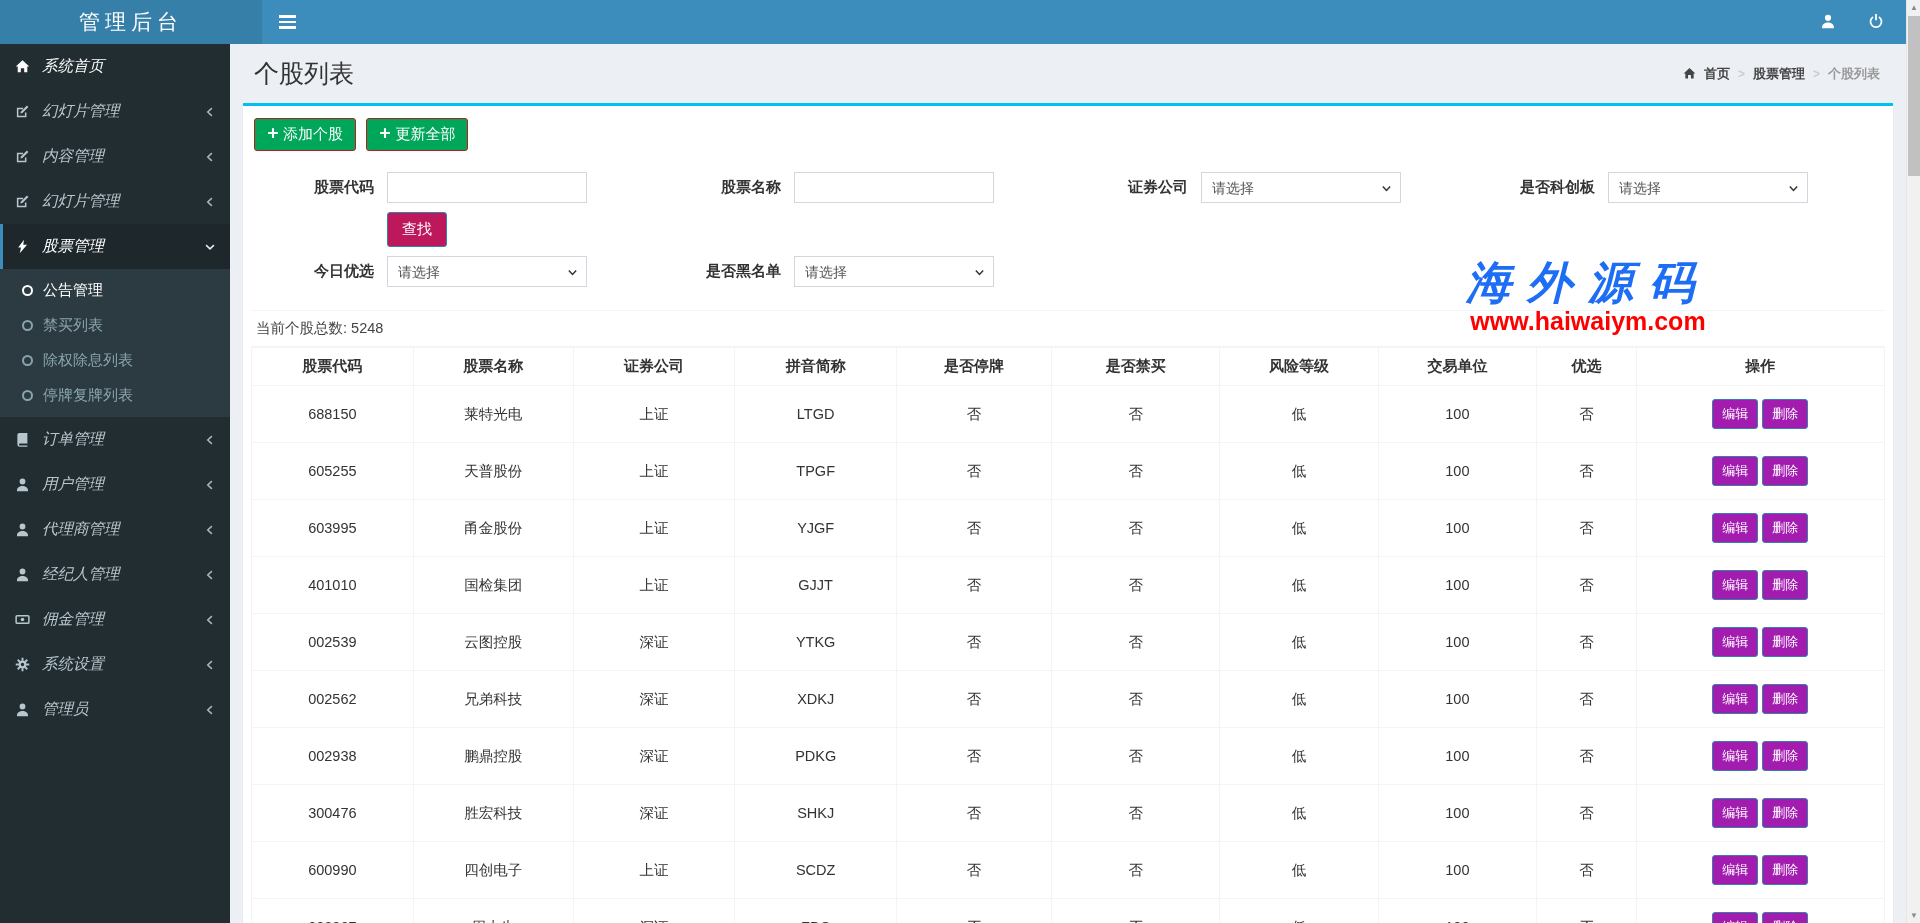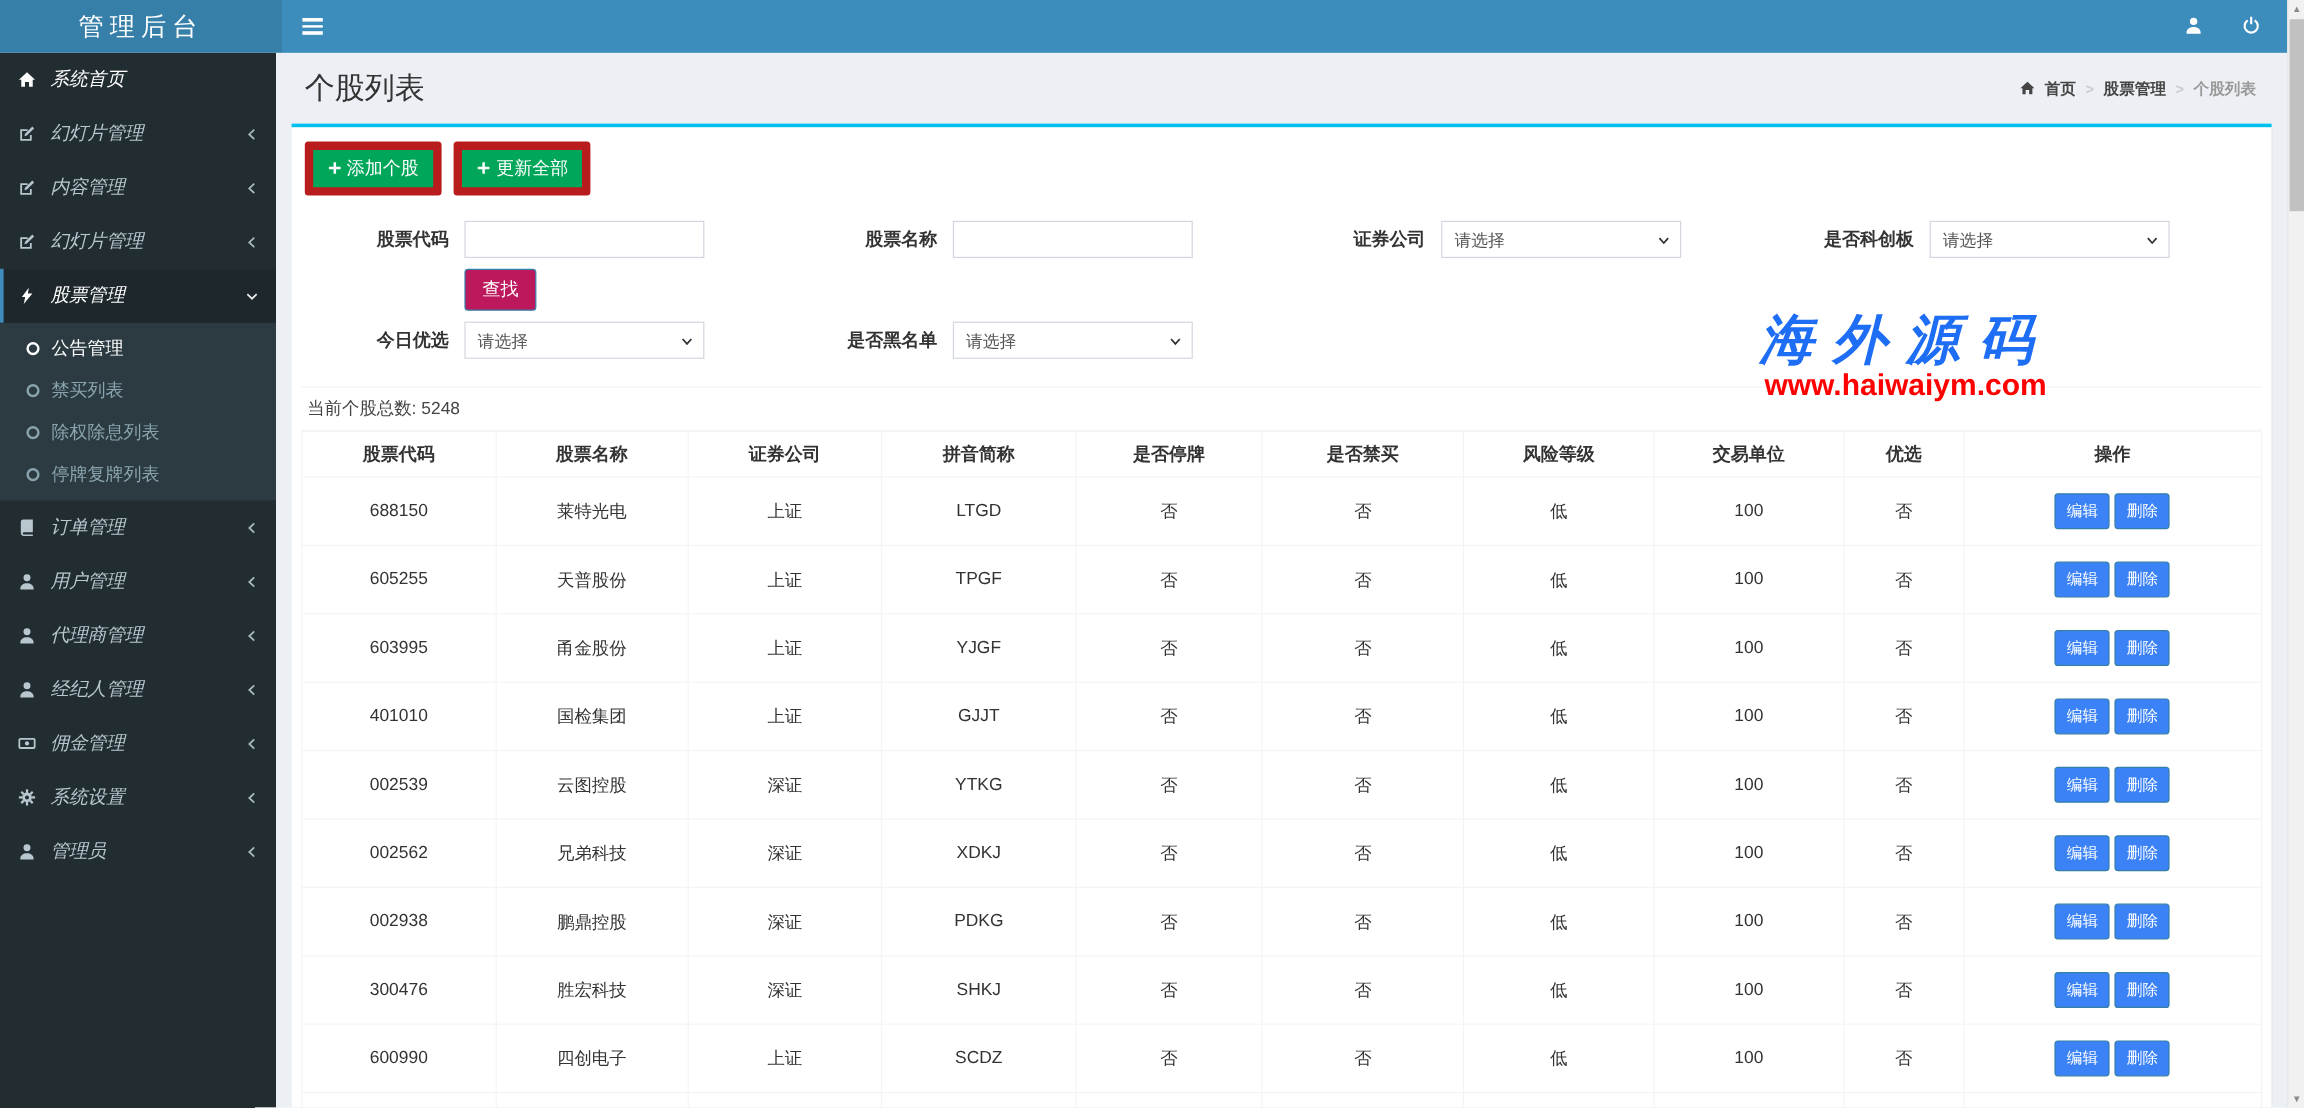--- a/index.html
+++ b/index.html
@@ -2,21 +2,21 @@
 <html><head>
 <meta charset="utf-8">
 <style>
   * { box-sizing: border-box; margin: 0; padding: 0; }
   html, body { width: 1920px; height: 923px; overflow: hidden; }
   body { font-family: "Liberation Sans", sans-serif; background: #ecf0f5; }
   .app { position: relative; width: 1920px; height: 923px; overflow: hidden; }
 
   
   .header { position: absolute; top: 0; left: 0; right: 0; height: 44px; display: flex; z-index: 40; }
-  .logo { width: 235px; height: 44px; background: #367fa9; color: #fff; display: flex; align-items: center; justify-content: center; font-size: 21px; letter-spacing: 5px; }
+  .logo { width: 262px; height: 44px; background: #367fa9; color: #fff; display: flex; align-items: center; justify-content: center; font-size: 21px; letter-spacing: 5px; }
   .navbar { flex: 1; background: #3c8dbc; display: flex; align-items: center; }
   .hamburger { width: 50px; height: 44px; display: flex; flex-direction: column; justify-content: center; align-items: center; gap: 3px; cursor: pointer; background: transparent; border: none; }
   .hamburger span { display: block; width: 17px; height: 2.5px; background: #fff; }
   .nav-right { margin-left: auto; display: flex; align-items: center; gap: 28px; padding-right: 34px; color: #fff; }
   .nav-icon-btn { background: none; border: none; color: #fff; width: 20px; height: 20px; cursor: pointer; }
   .nav-icon-btn svg { width: 16px; height: 16px; }
 
   
   .sidebar { position: absolute; top: 44px; left: 0; bottom: 0; width: 230px; background: #222d32; z-index: 30; }
   .menu-item { display: flex; align-items: center; padding: 12px 14px 12px 12px; border-left: 3px solid transparent; color: #b8c7ce; font-size: 15.5px; cursor: pointer; font-style: italic; }
@@ -38,21 +38,21 @@
   .breadcrumb { display: flex; align-items: center; gap: 8px; font-size: 13px; color: #444; font-weight: bold; }
   .breadcrumb .bc-home svg { width: 13px; height: 13px; display: block; color: #444; }
   .breadcrumb .sep { color: #ccc; font-size: 12px; }
   .breadcrumb .bc-link { color: #444; cursor: pointer; }
   .breadcrumb .bc-active { color: #999; }
 
   .box { margin: 13px 27px 0 13px; background: #fff; border-top: 3px solid #00c0ef; box-shadow: 0 1px 1px rgba(0,0,0,.1); min-height: 880px; }
   .box-body { padding: 12px 8px 0 8px; }
 
   .toolbar { padding: 0 3px; }
-  .btn-green { display: inline-flex; align-items: flex-end; gap: 4px; background: #00a65a; border: 7px solid #b91c1c; color: #fff; font-size: 15px; font-family: inherit; padding: 6px 12px; border-radius: 3px; cursor: pointer; margin-right: 6px; }
+  .btn-green { display: inline-flex; align-items: flex-start; gap: 4px; background: #00a65a; border: 1px solid #b91c1c; color: #fff; font-size: 15px; font-family: inherit; padding: 6px 12px; border-radius: 3px; cursor: pointer; margin-right: 6px; }
   .btn-green svg { width: 12px; height: 12px; }
 
   .filter-row { display: flex; margin-top: 21px; padding: 0 3px; }
   .filter-cell { width: 25%; display: flex; align-items: center; }
   .f-label { width: 120px; flex: 0 0 120px; text-align: right; font-weight: bold; font-size: 15px; color: #333; }
   .f-control { margin-left: 13px; }
   .f-input { width: 200px; height: 31px; border: 1px solid #d2d6de; background: #fff; padding: 4px 10px; font-size: 14px; font-family: inherit; color: #555; }
   .sel { position: relative; width: 200px; height: 31px; border: 1px solid #d2d6de; background: #fff; }
   .sel select { appearance: none; -webkit-appearance: none; width: 100%; height: 100%; border: none; background: transparent; padding: 0 24px 0 10px; font-size: 14px; font-family: inherit; color: #555; cursor: pointer; }
   .sel .caret { position: absolute; right: 7px; top: 9px; width: 13px; height: 13px; pointer-events: none; color: #333; }
@@ -61,21 +61,21 @@
   .row-last { margin-top: 9px; padding-bottom: 23px; border-bottom: 1px solid #f4f4f4; }
   .btn-search { background: #be185d; border: 1px solid #367fa9; color: #fff; font-size: 15px; font-family: inherit; padding: 7px 14px; border-radius: 3px; cursor: pointer; margin-left: 13px; }
   .label-spacer { width: 120px; flex: 0 0 120px; }
 
   .summary { padding: 8px 5px; font-size: 14.5px; color: #444; border-bottom: 1px solid #f4f4f4; }
 
   table.stock { width: 100%; border-collapse: collapse; table-layout: fixed; }
   table.stock th, table.stock td { border: 1px solid #f4f4f4; text-align: center; color: #333; overflow: hidden; }
   table.stock th { font-size: 15px; font-weight: bold; padding: 9px 6px; }
   table.stock td { font-size: 14.5px; padding: 13px 6px; }
-  .btn-op { background: #3b82f6; border: 1px solid #367fa9; color: #fff; font-size: 13px; font-family: inherit; padding: 5px 9px; border-radius: 3px; cursor: pointer; margin: 0 2px; }
+  .btn-op { background: #a21caf; border: 1px solid #367fa9; color: #fff; font-size: 13px; font-family: inherit; padding: 5px 9px; border-radius: 3px; cursor: pointer; margin: 0 2px; }
 
   
   .watermark { position: absolute; left: 1428px; top: 258px; width: 320px; text-align: center; z-index: 50; pointer-events: none; }
   .wm-line1 { font-family: "DejaVu Serif", serif; font-style: italic; font-weight: bold; font-size: 45px; letter-spacing: 16px; color: #1e6ef5; line-height: 1.1; white-space: nowrap; }
   .wm-line2 { font-size: 25px; font-weight: bold; color: #fe0000; line-height: 1; margin-top: 1px; }
 
   
   .scrollbar { position: absolute; top: 0; right: 0; width: 14px; height: 100%; background: #f1f1f1; border-left: 1px solid #e6e6e6; z-index: 60; }
   .sb-arrow { position: absolute; left: 0; width: 14px; height: 15px; color: #8a8a8a; font-size: 8px; display: flex; align-items: center; justify-content: center; cursor: pointer; }
   .sb-arrow.up { top: 0; }

